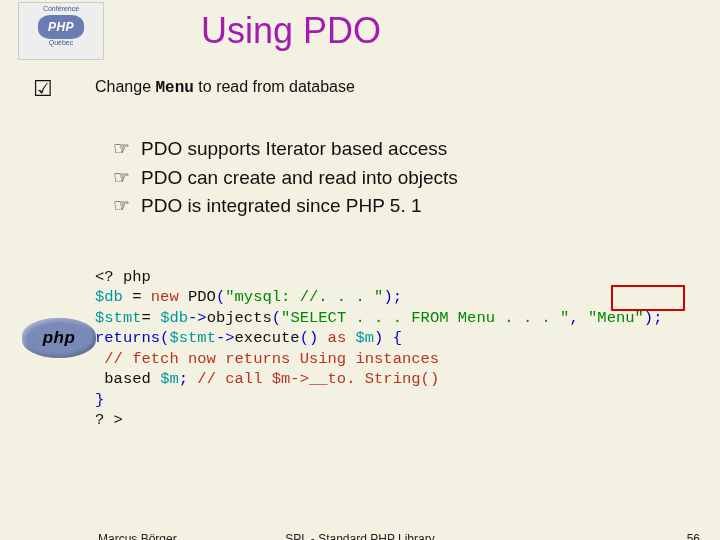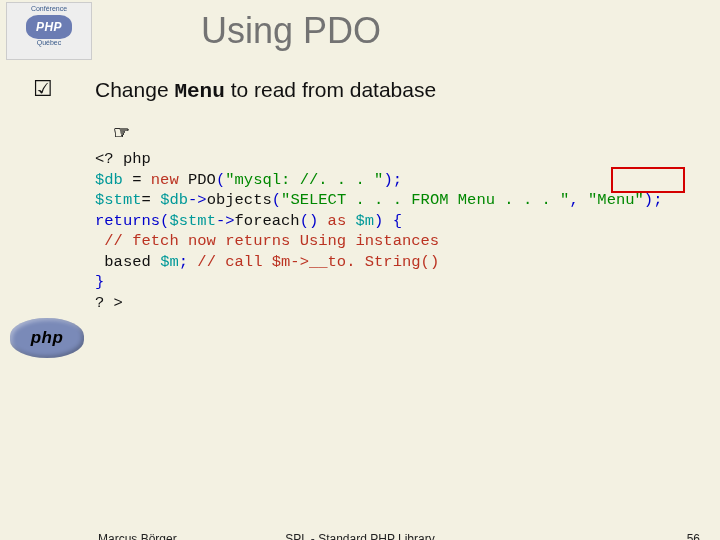--- a/index.html
+++ b/index.html
@@ -6,21 +6,21 @@
   body {
     width: 720px;
     height: 540px;
     background: #f3f1e2;
     font-family: Verdana, Geneva, sans-serif;
     position: relative;
     overflow: hidden;
   }
   .sidebar-logos {
     position: absolute;
-    left: 4px;
+    left: 16px;
     top: 0;
     width: 90px;
     height: 390px;
   }
   .logo-top {
     position: absolute;
     top: 2px;
     left: 2px;
     width: 86px;
     height: 58px;
@@ -63,32 +63,32 @@
     box-shadow: inset -2px -2px 4px rgba(0,0,0,0.25), inset 2px 2px 4px rgba(255,255,255,0.4);
   }
   .title {
     position: absolute;
     top: 10px;
     left: 0;
     width: 582px;
     text-align: center;
     font-size: 36px;
     font-weight: normal;
-    color: #737373;
+    color: #a21caf;
   }
   .content {
     position: absolute;
     left: 95px;
     top: 78px;
     width: 610px;
     color: #111;
   }
   .line-change {
-    font-size: 21px;
-    margin-bottom: 16px;
+    font-size: 16px;
+    margin-bottom: 38px;
   }
   .check-icon {
     position: absolute;
     left: -62px;
     top: -2px;
     font-size: 22px;
     color: #111;
   }
   .mono { font-family: "Courier New", monospace; font-weight: bold; }
   .bullets {
@@ -153,34 +153,37 @@
 
 <div class="content">
   <span class="check-icon">☑</span>
   <div class="line-change">
     <span>Change </span><span class="mono">Menu</span><span> to read from database</span>
   </div>
 
   <div class="bullets">
     <div class="bullet-row">
       <span class="hand-icon">☞</span>
+      <span>PDO supports Iterator based access</span>
     </div>
     <div class="bullet-row">
       <span class="hand-icon">☞</span>
+      <span>PDO can create and read into objects</span>
     </div>
     <div class="bullet-row">
       <span class="hand-icon">☞</span>
+      <span>PDO is integrated since PHP 5. 1</span>
     </div>
   </div>
 
   <div class="code">
 <span>&lt;? php</span>
 <span class="kw-teal">$db</span><span> = </span><span class="kw-red">new</span><span> PDO</span><span class="kw-blue">(</span><span class="kw-green">"mysql: //. . . "</span><span class="kw-blue">);</span>
 <span class="kw-teal">$stmt</span><span>= </span><span class="kw-teal">$db</span><span class="kw-blue">-&gt;</span><span>objects</span><span class="kw-blue">(</span><span class="kw-green">"SELECT . . . FROM Menu . . . "</span><span class="kw-blue">, </span><span class="kw-green">"Menu"</span><span class="kw-blue">);</span>
-<span class="kw-blue">returns(</span><span class="kw-teal">$stmt</span><span class="kw-blue">-&gt;</span><span>foreach</span><span class="kw-blue">() </span><span class="kw-red">as </span><span class="kw-teal">$m</span><span class="kw-blue">) {</span>
+<span class="kw-blue">returns(</span><span class="kw-teal">$stmt</span><span class="kw-blue">-&gt;</span><span>execute</span><span class="kw-blue">() </span><span class="kw-red">as </span><span class="kw-teal">$m</span><span class="kw-blue">) {</span>
 <span class="kw-red"> // fetch now returns Using instances</span>
 <span> based </span><span class="kw-teal">$m</span><span class="kw-blue">; </span><span class="kw-red">// call $m-&gt;__to. String()</span>
 <span class="kw-blue">}</span>
 <span>? &gt;</span>
     <div class="red-box" style="left:516px; top:38px; width:74px; height:26px;"></div>
   </div>
 </div>
 
 <div class="footer">
   <span class="foot-left">Marcus Börger</span>

